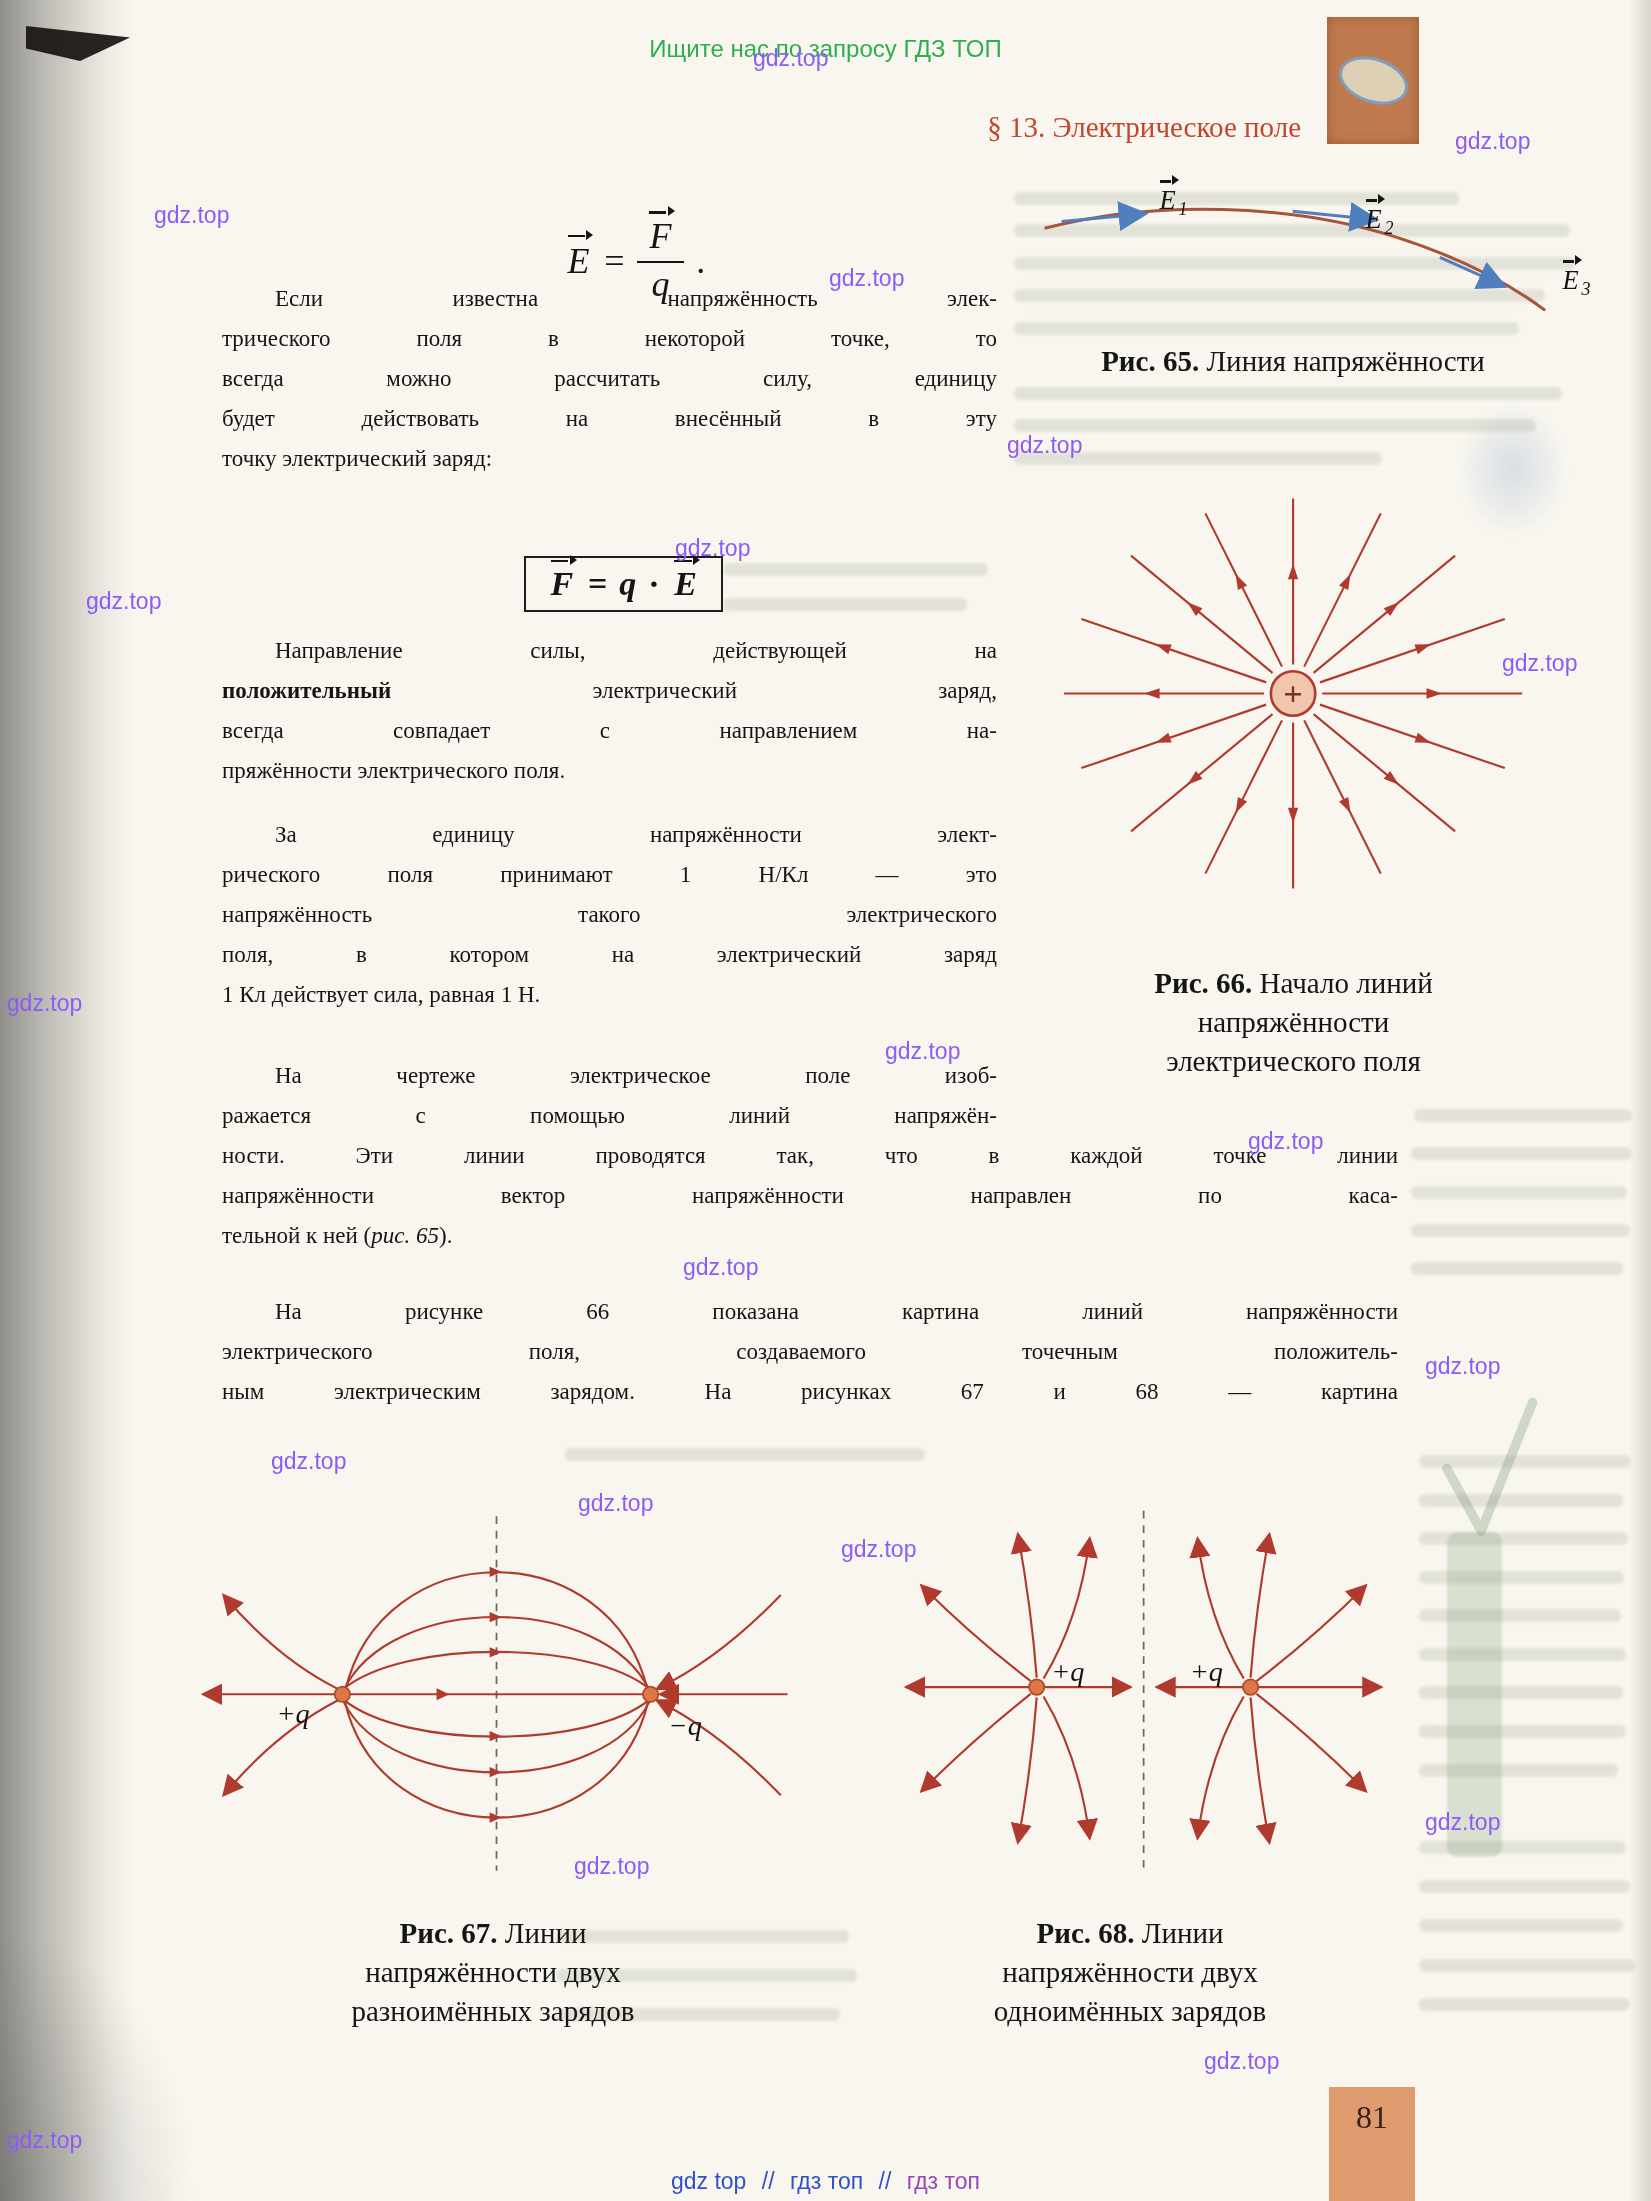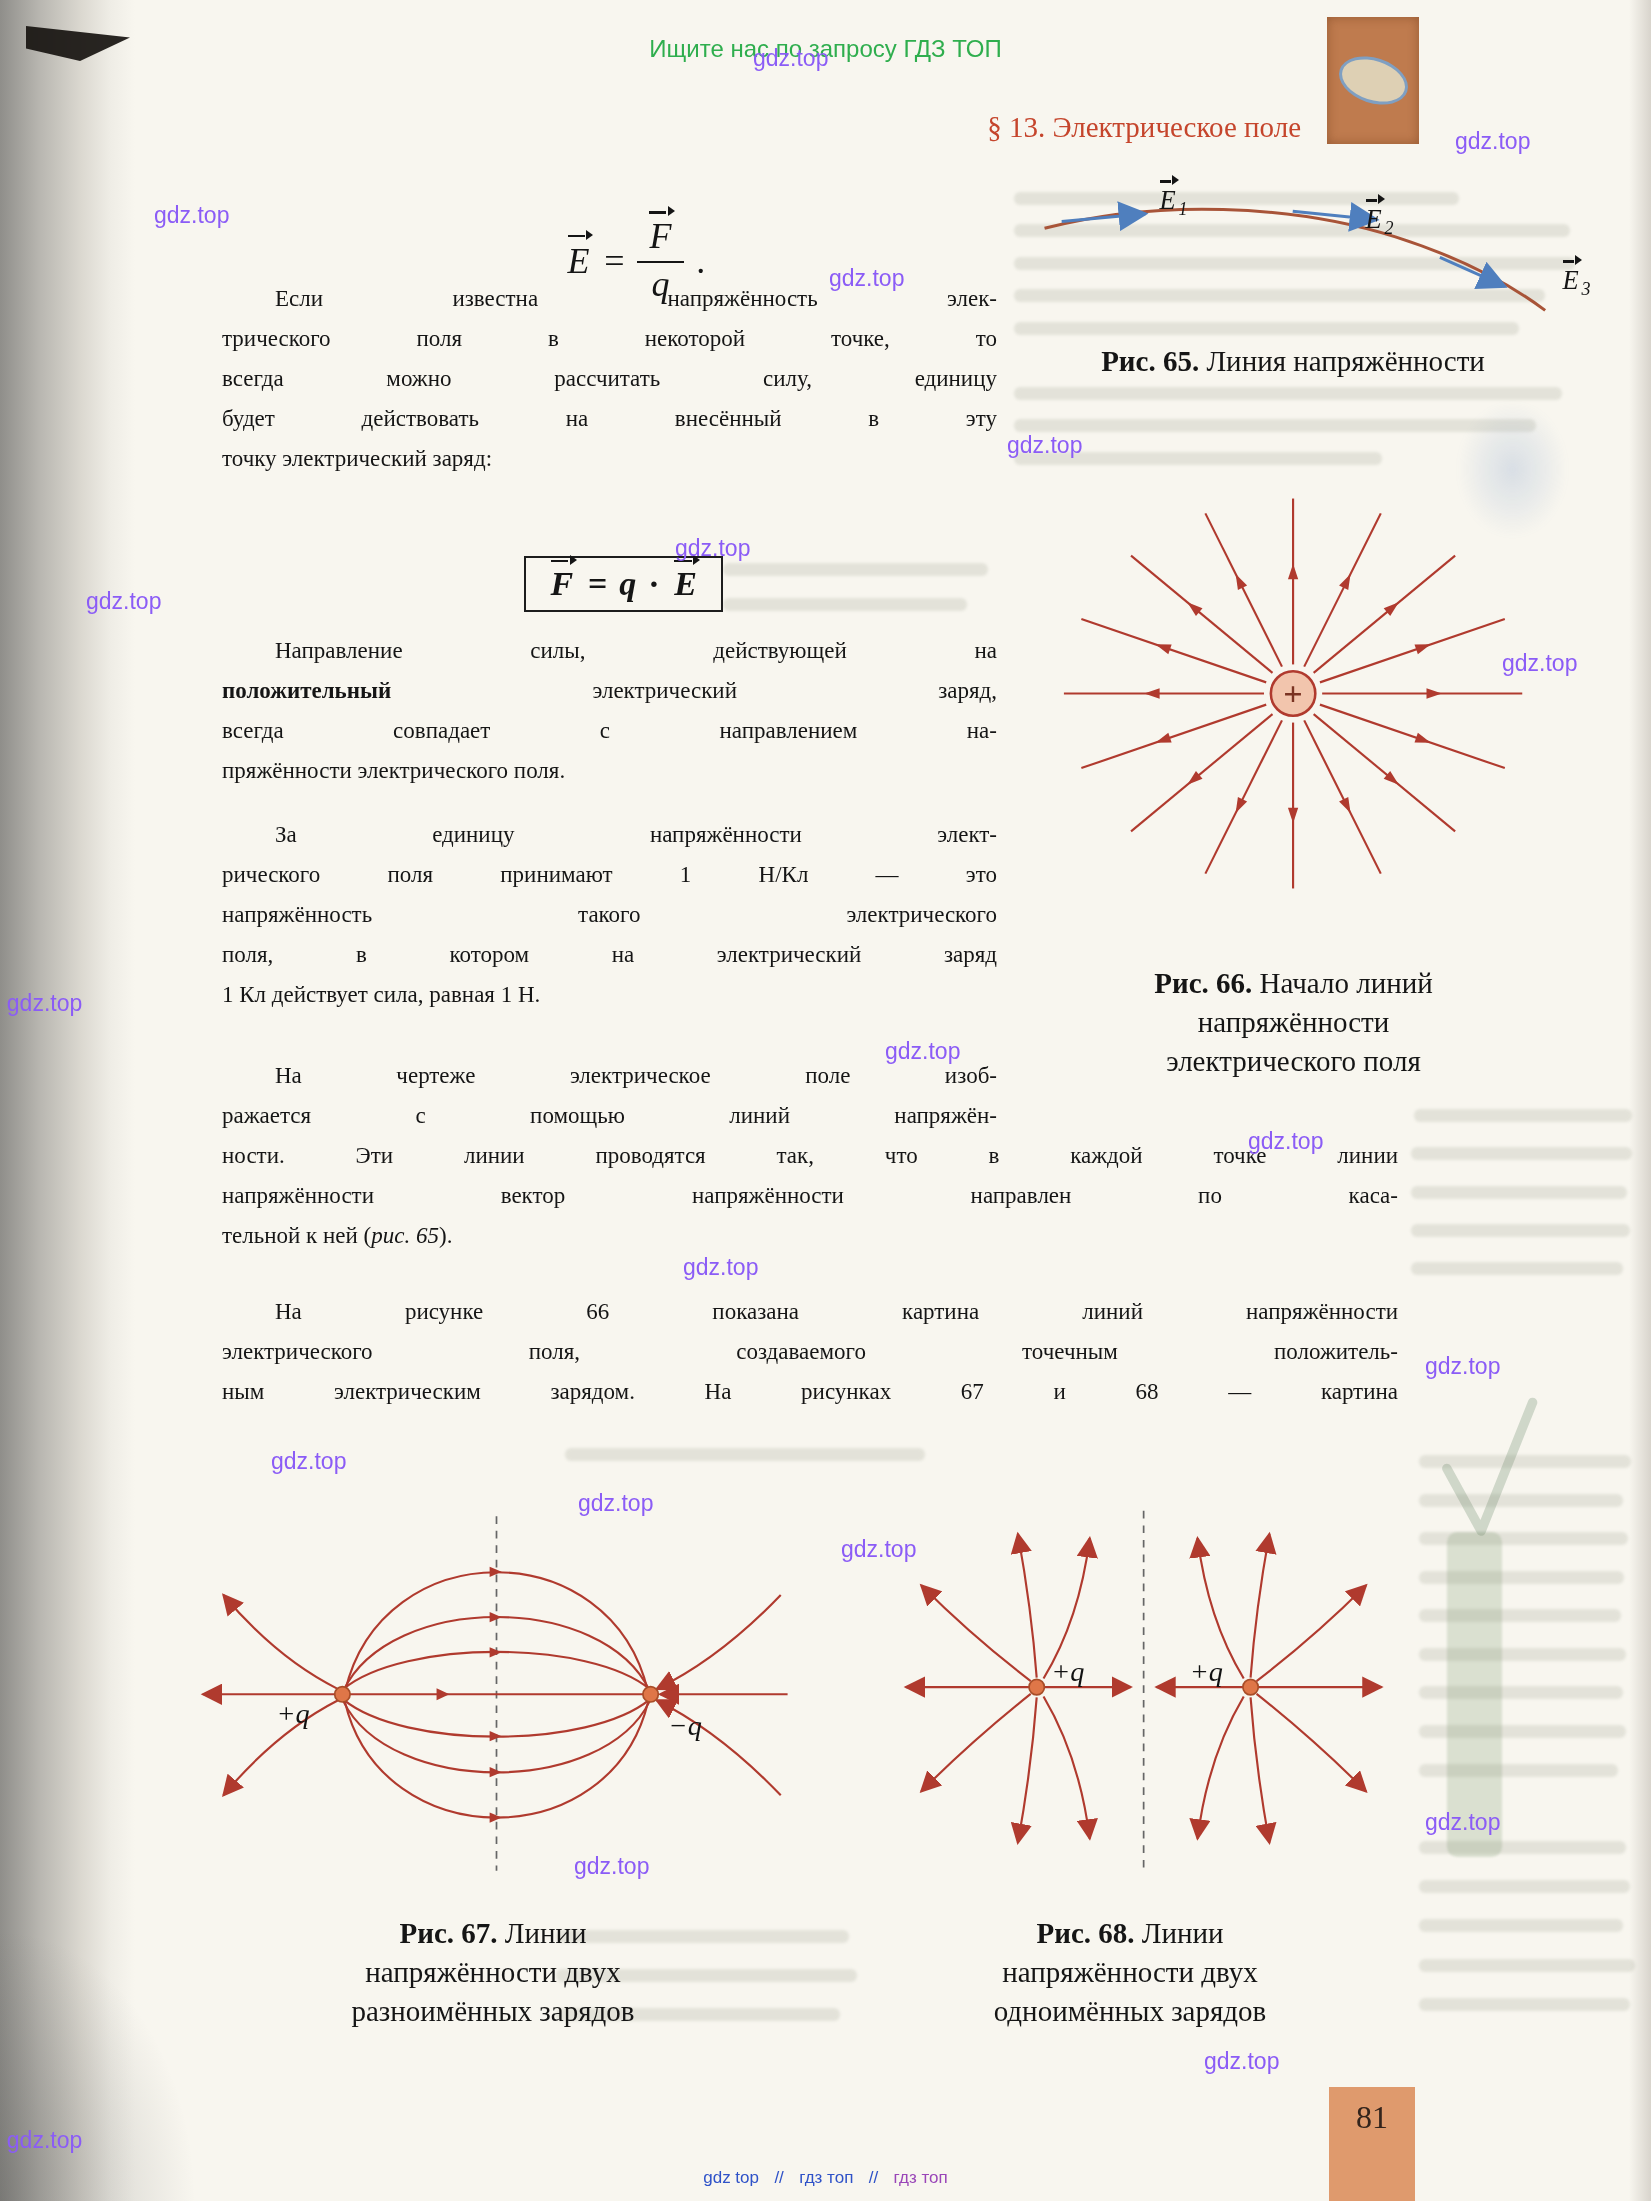--- a/index.html
+++ b/index.html
@@ -18,21 +18,21 @@
   .bleed{position:absolute;height:13px;background:#7a7f6a;opacity:.16;filter:blur(1.7px);border-radius:6px;z-index:1;}
   .greenstrip{position:absolute;left:1447px;top:1532px;width:55px;height:325px;border-radius:10.3px;
     background:rgba(140,170,130,.28);filter:blur(0.9px);z-index:1;}
   .blueblob{position:absolute;left:1457px;top:401px;width:111px;height:137px;z-index:1;
     background:radial-gradient(closest-side,rgba(90,130,190,.20),transparent);filter:blur(2.6px);}
   
   .wm{position:absolute;font-family:"Liberation Sans","DejaVu Sans",sans-serif;font-size:23px;color:#8b5cf6;z-index:6;}
   .promo{position:absolute;top:5.1px;left:0;right:0;text-align:center;z-index:6;
     font-family:"Liberation Sans","DejaVu Sans",sans-serif;font-size:24px;color:#2fae4e;margin-top:30px;}
   .footer{position:absolute;left:0;right:0;top:2168px;display:flex;justify-content:center;gap:15.4px;z-index:6;
-    font-family:"Liberation Sans","DejaVu Sans",sans-serif;font-size:17px;}
+    font-family:"Liberation Sans","DejaVu Sans",sans-serif;font-size:23px;}
   .blue{color:#2f52c8;} .purple{color:#9a46b8;}
   
   .section-title{position:absolute;left:856px;top:111px;width:445px;text-align:right;
     font-size:29px;color:#c5452c;z-index:4;}
   .logo{position:absolute;left:1327px;top:17px;width:92px;height:127px;background:#bf7b4e;z-index:4;
     display:flex;align-items:center;justify-content:center;box-shadow:inset 0 0 10.3px rgba(90,40,10,.4);}
   .logo-ellipse{width:65px;height:39px;border-radius:50%;background:#ded0b4;border:3.4px solid #7f9fc2;transform:rotate(18deg);}
   
   .para{position:absolute;font-size:23px;line-height:40px;z-index:4;}
   .ln{text-align:justify;text-align-last:justify;}

